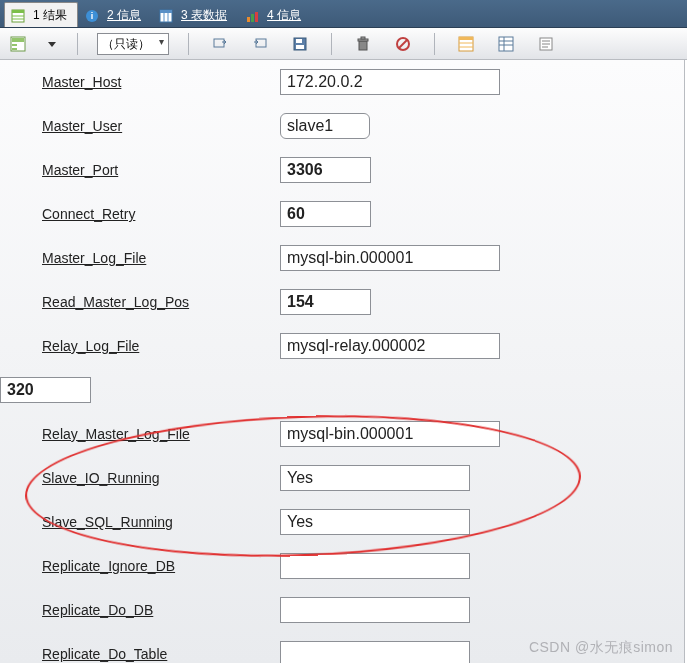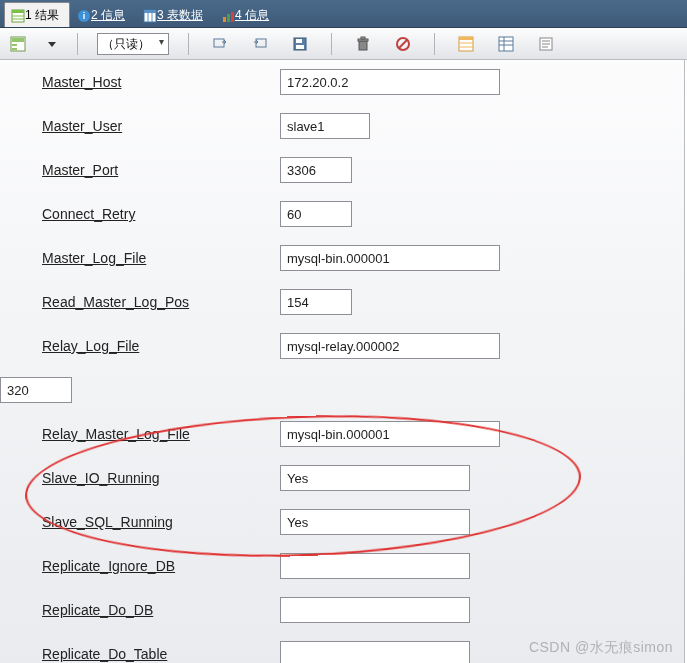--- a/index.html
+++ b/index.html
@@ -10,21 +10,21 @@
     display: flex;
     background: linear-gradient(#4a6a8a, #3e5a78);
     height: 28px;
     align-items: flex-end;
     padding-left: 4px;
     border-bottom: 1px solid #2b3f55;
   }
   .tab {
     display: flex;
     align-items: center;
-    gap: 0;
+    gap: 8px;
     padding: 4px 10px 3px 6px;
     font-size: 12px;
     color: #fff;
     cursor: pointer;
     border: 1px solid transparent;
     border-bottom: none;
     text-decoration: underline;
   }
   .tab.active {
     background: #f2f2f2;
@@ -106,27 +106,27 @@
     padding-left: 42px;
     font-size: 14px;
     color: #222;
     text-decoration: underline;
   }
   .row-input {
     border: 1px solid #8d9096;
     background: #fff;
     height: 26px;
     padding: 0 6px;
-    font-size: 13px;
+    font-size: 16px;
     color: #222;
     min-width: 62px;
   }
   .w1 { width: 220px; }
-  .w2 { width: 90px; }
-  .w3 { width: 72px; }
+  .w2 { width: 90px; border-radius: 6px; }
+  .w3 { width: 91px; font-weight: bold; }
   .w4 { width: 190px; }
 
   
   .ellipse {
     position: absolute;
     border: 2px solid #e03030;
     border-radius: 50%;
     pointer-events: none;
     left: 25px;
     top: 416px;

